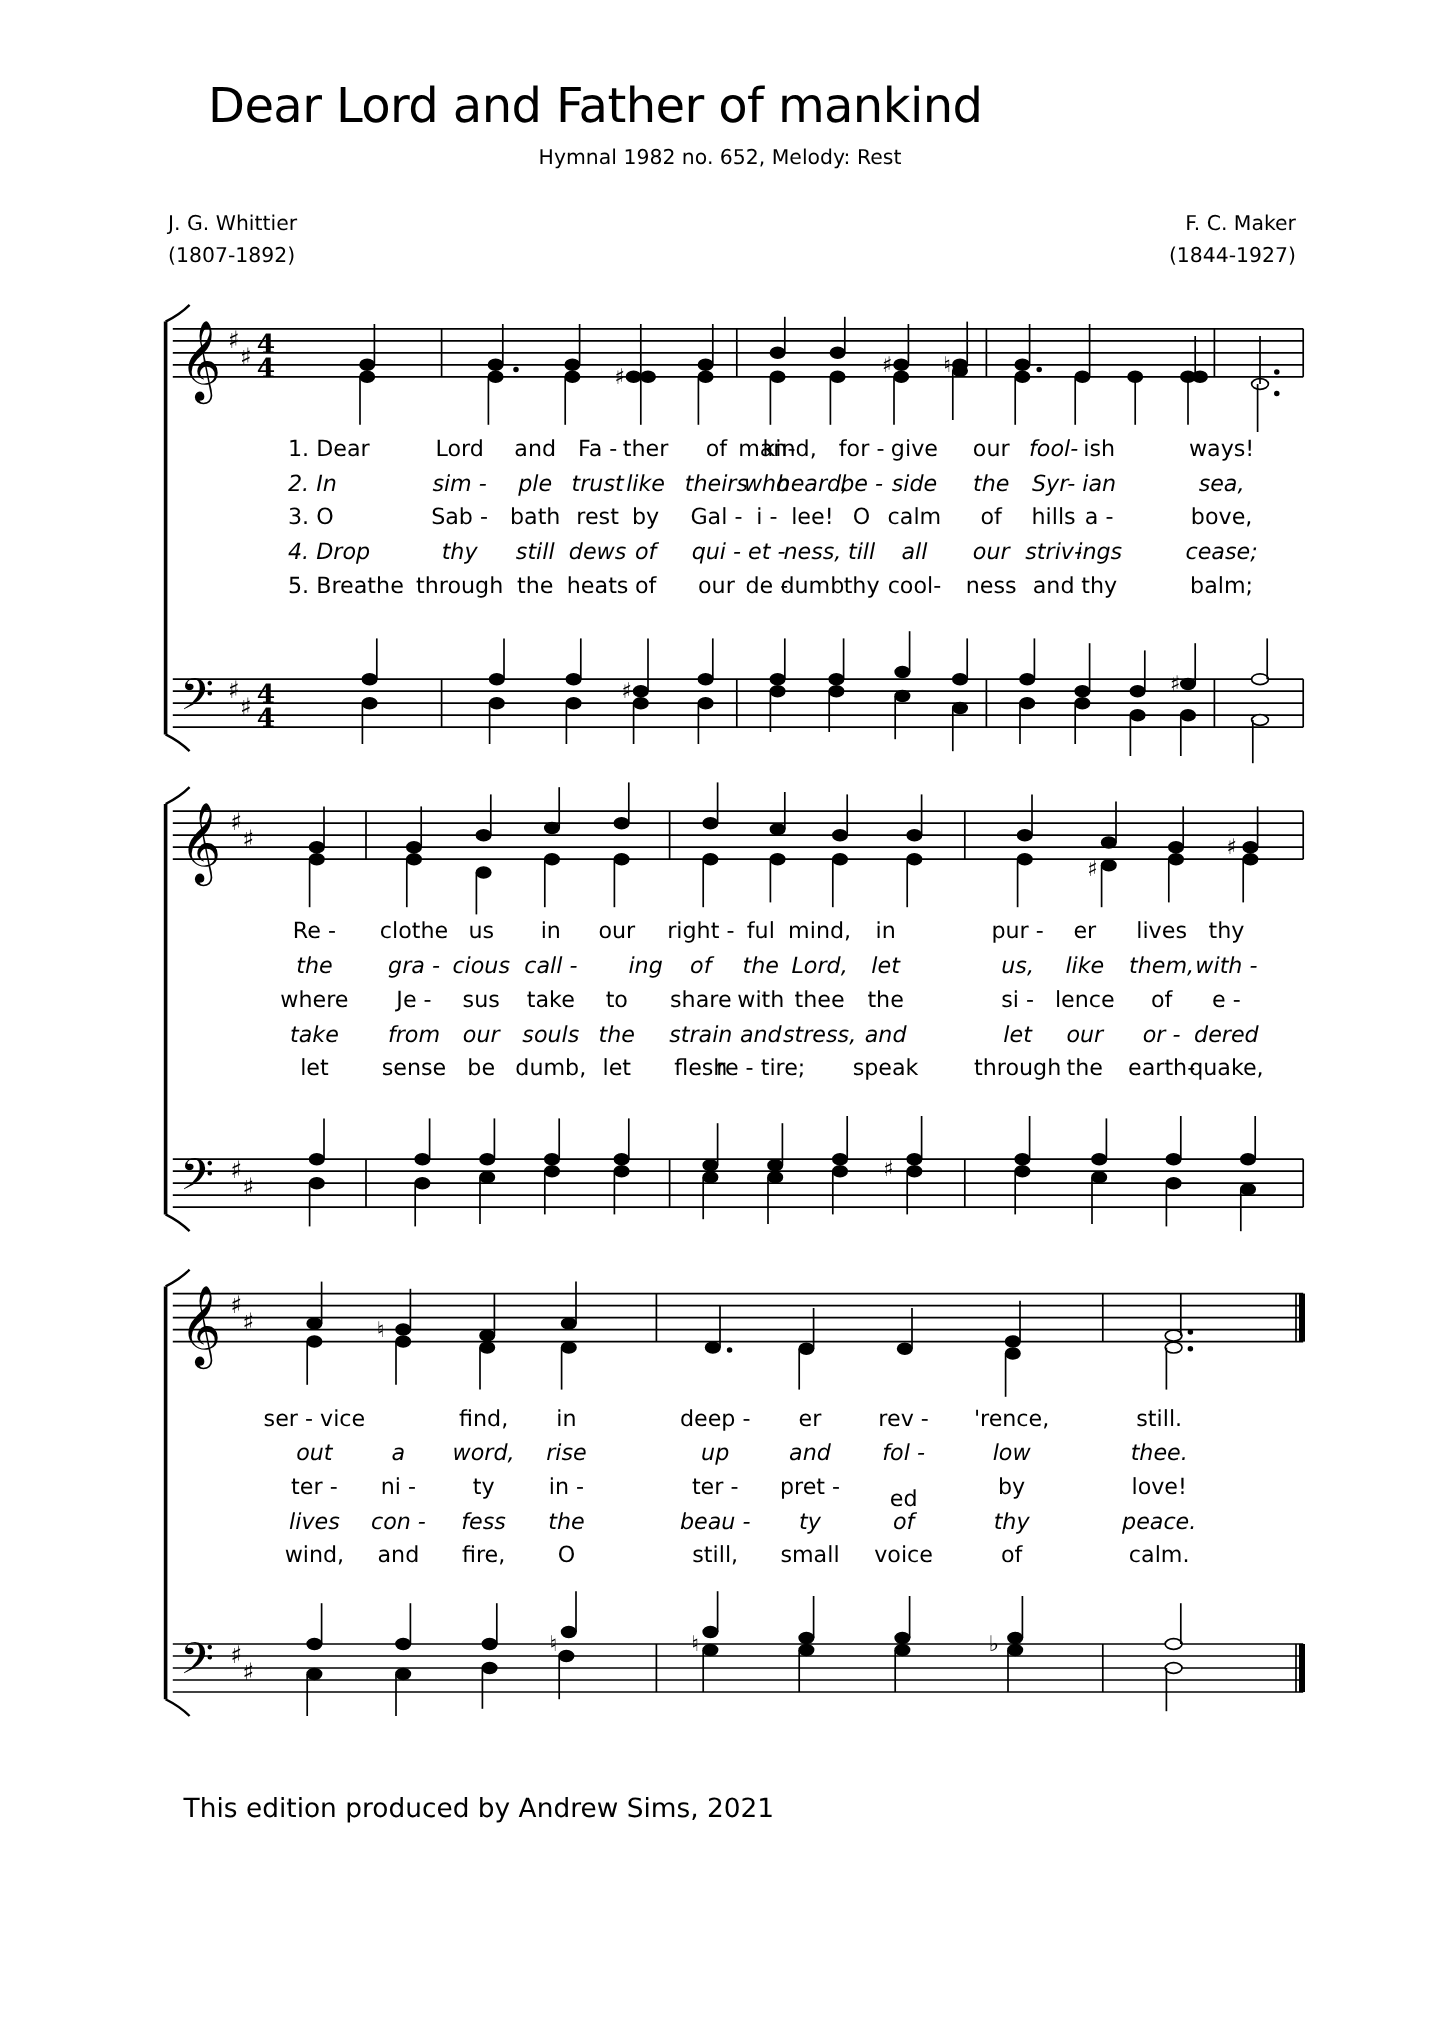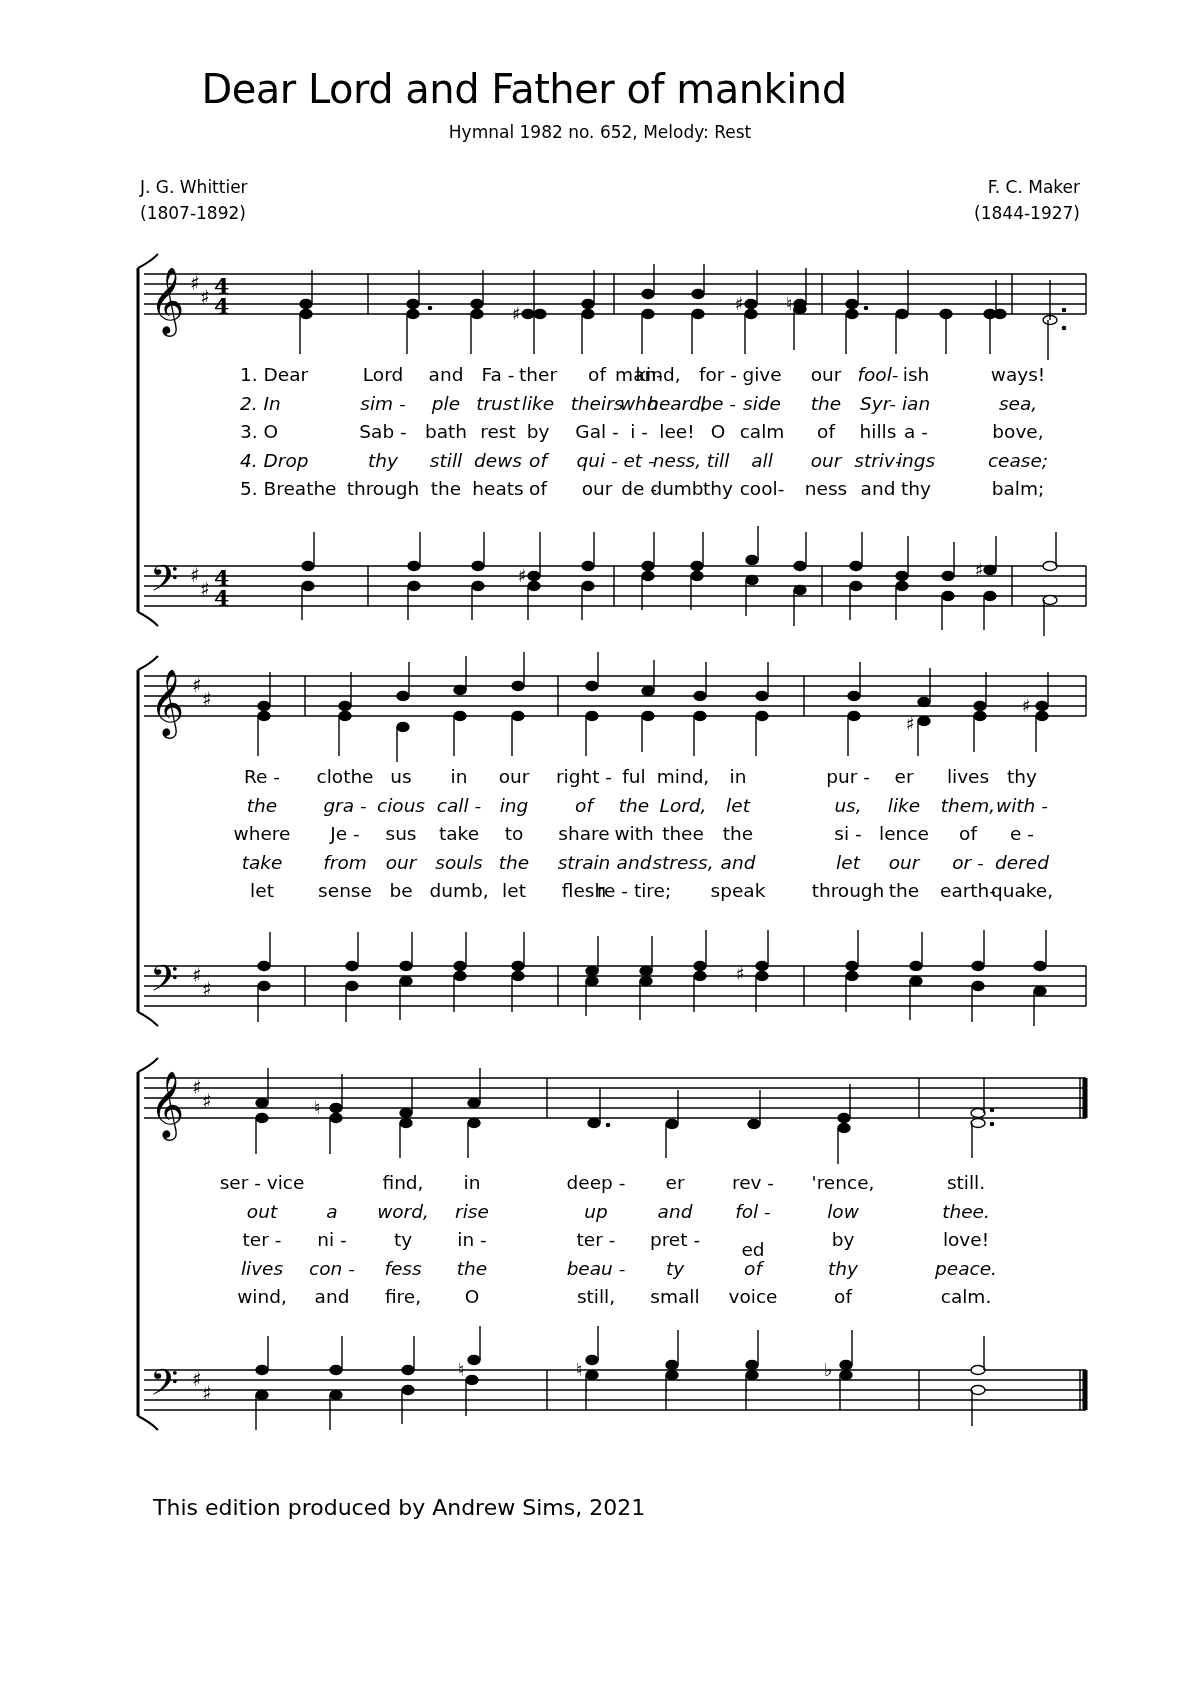--- a/index.html
+++ b/index.html
@@ -1,17 +1,17 @@
 <!DOCTYPE html>
 <html><head>
 <meta charset="utf-8">
 <style>
   html,body{margin:0;padding:0;background:#ffffff;}
   body{width:1200px;height:1697px;position:relative;overflow:hidden;font-family:"DejaVu Sans","Liberation Sans",sans-serif;color:#000;}
-  .title{position:absolute;left:0;width:992px;top:66px;text-align:center;font-size:40px;letter-spacing:-0.5px;padding-left:28px;}
+  .title{position:absolute;left:0;width:992px;top:66px;text-align:center;font-size:40px;letter-spacing:-0.5px;}
   .subtitle{position:absolute;left:0;width:1200px;top:122px;text-align:center;font-size:17px;}
   .credit{position:absolute;font-size:17px;line-height:26px;}
   .credit.left{left:140px;top:174px;}
   .credit.right{right:120px;top:174px;text-align:right;}
   .system{position:absolute;left:0;width:1200px;}
   svg.staff{position:absolute;left:0;top:0;overflow:visible;}
   .lyric-line{position:absolute;left:0;width:1200px;height:28px;font-size:18.5px;}
   .lyric-line.italic{font-style:italic;}
   .syl{position:absolute;white-space:nowrap;transform:translateX(-50%);top:0;}
   .syl.left{transform:none;}
@@ -453,21 +453,21 @@
         <span class="syl" style="left: 848px;">pur  -</span>
         <span class="syl" style="left: 904px;">er</span>
         <span class="syl" style="left: 968px;">lives</span>
         <span class="syl" style="left: 1022px;">thy</span>
       </div>
       <div class="lyric-line italic" style="top: 794.5px;">
         <span class="syl" style="left: 262px;">the</span>
         <span class="syl" style="left: 345px;">gra -</span>
         <span class="syl" style="left: 401px;">cious</span>
         <span class="syl" style="left: 459px;">call -</span>
-        <span class="syl" style="left: 514px;">ing</span>
+        <span class="syl" style="left: 538px;">ing</span>
         <span class="syl" style="left: 584px;">of</span>
         <span class="syl" style="left: 634px;">the</span>
         <span class="syl" style="left: 683px;">Lord,</span>
         <span class="syl" style="left: 738px;">let</span>
         <span class="syl" style="left: 848px;">us,</span>
         <span class="syl" style="left: 904px;">like</span>
         <span class="syl" style="left: 968px;">them,</span>
         <span class="syl" style="left: 1022px;">with -</span>
       </div>
       <div class="lyric-line" style="top: 823px;">

